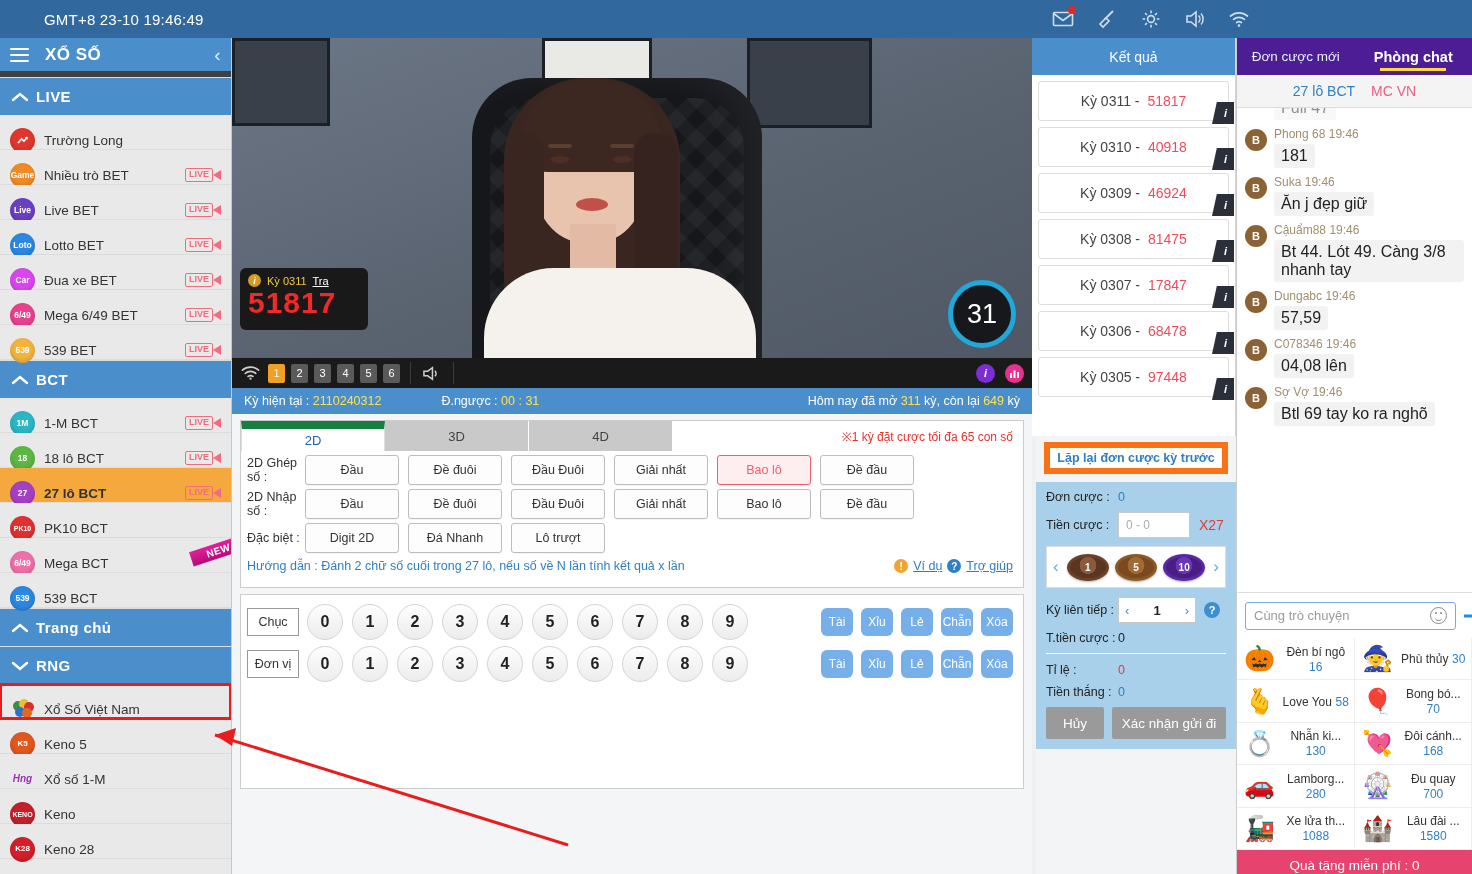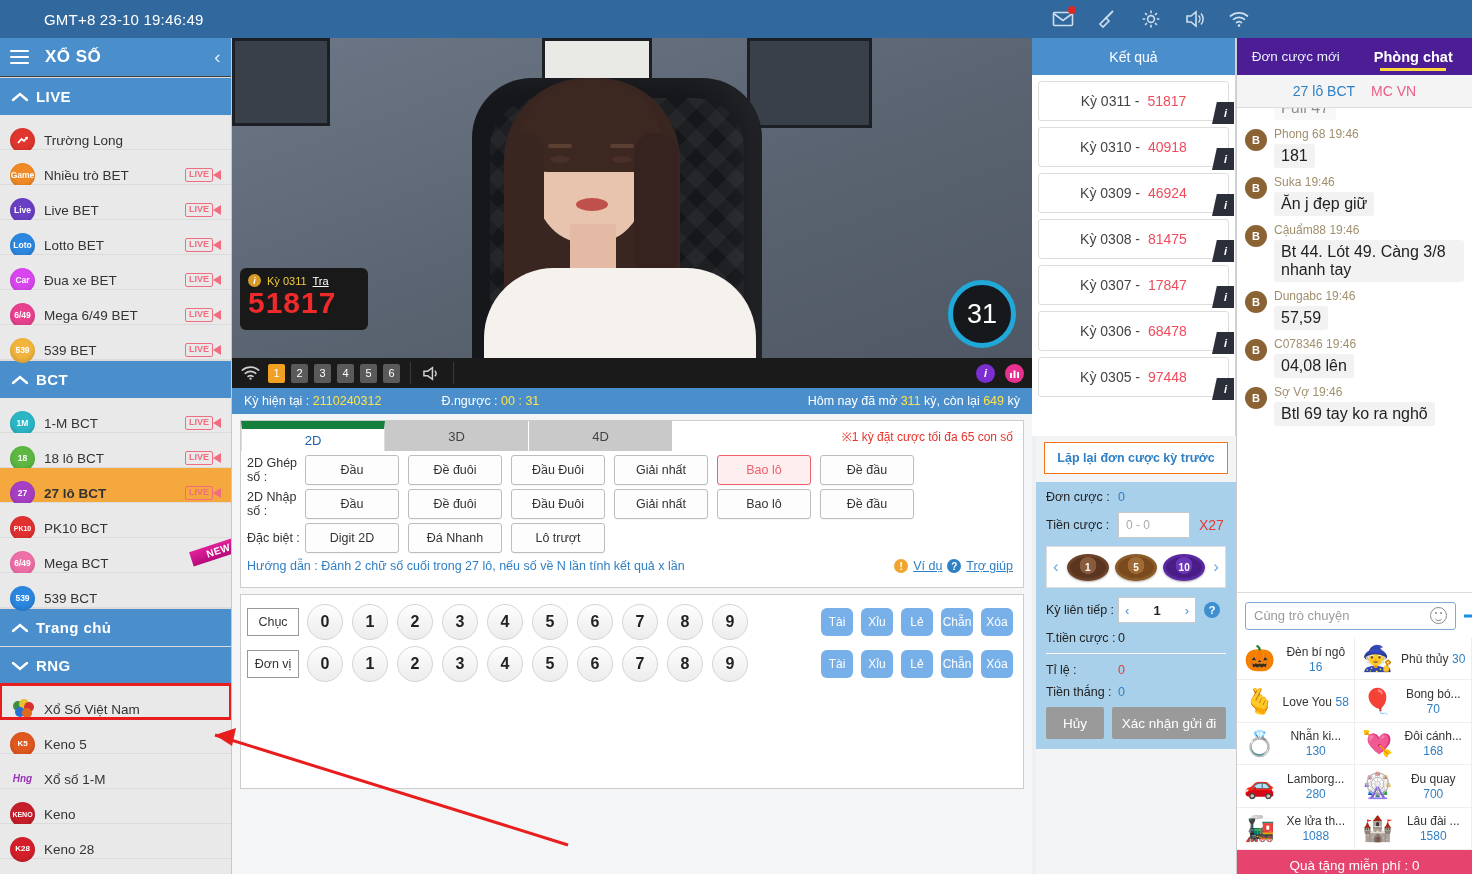--- a/index.html
+++ b/index.html
@@ -29,21 +29,21 @@
   
   .sidebar {
     position:absolute; left:0; top:38px; width:232px; height:836px;
     background:#e9e9e9; overflow:hidden;
     border-right:1px solid #c8c8c8;
   }
   .sb-title {
     height:39px; background:#4a8fcc; color:#fff;
     display:flex; align-items:center; padding:0 10px;
     font-size:17px; font-weight:bold; letter-spacing:.5px;
-    border-bottom:1px solid #404040;
+    border-bottom:6px solid #404040;
   }
   .burger { width:19px; height:14px; margin-right:16px; position:relative; }
   .burger i { position:absolute; left:0; width:100%; height:2px; background:#fff; border-radius:1px; }
   .burger i:nth-child(1){top:0}
   .burger i:nth-child(2){top:6px}
   .burger i:nth-child(3){top:12px}
   .sb-title .chev { margin-left:auto; font-size:19px; opacity:.85; font-weight:normal; }
 
   .sb-group {
     height:38px; background:#4a8fcc; color:#fff;
@@ -227,21 +227,21 @@
     clip-path: polygon(22% 0, 100% 0, 100% 100%, 0 100%);
     color:#fff; font-size:11px; font-style:italic; font-weight:bold;
     display:flex; align-items:center; justify-content:center; padding-left:5px; cursor:pointer;
   }
   .ordwrap { position:absolute; left:1036px; top:38px; width:200px; height:836px; background:#f3f4f5; }
   .ord-head { height:37px; background:#4a8fcc; color:#fff; display:flex; align-items:center; padding:0 12px; font-size:14px; }
   .ord-head .z { margin-left:auto; color:#ffe14d; }
   .ord-sub { height:42px; background:#f2f2f2; display:flex; align-items:center; justify-content:center; color:#2f7fc4; font-size:14.5px; border-bottom:1px solid #dadada; }
   .ord-pick { background:#fff; height:317px; padding:10px 10px; font-size:13.5px; color:#333; }
   .repeat {
-    margin:8px 8px 0 8px; height:32px; border:1px solid #f97316; background:#fff; color:#2f7fc4;
+    margin:8px 8px 0 8px; height:32px; border:6px solid #f97316; background:#fff; color:#2f7fc4;
     display:flex; align-items:center; justify-content:center; font-size:12.5px; cursor:pointer; font-weight:bold;
   }
   .bluepanel { margin:8px 0 0 0; background:#a9d0ea; padding:8px 10px 10px 10px; }
   .frow { display:flex; align-items:center; font-size:12.5px; color:#222; margin-bottom:8px; }
   .frow .lb { width:72px; }
   .frow .v-blue { color:#2f7fc4; }
   .frow .v-red { color:#e53935; }
   .moneybox {
     width:72px; height:26px; background:#fff; border:1px solid #c9c9c9; color:#aaa;
     display:flex; align-items:center; padding:0 7px; font-size:12px;

